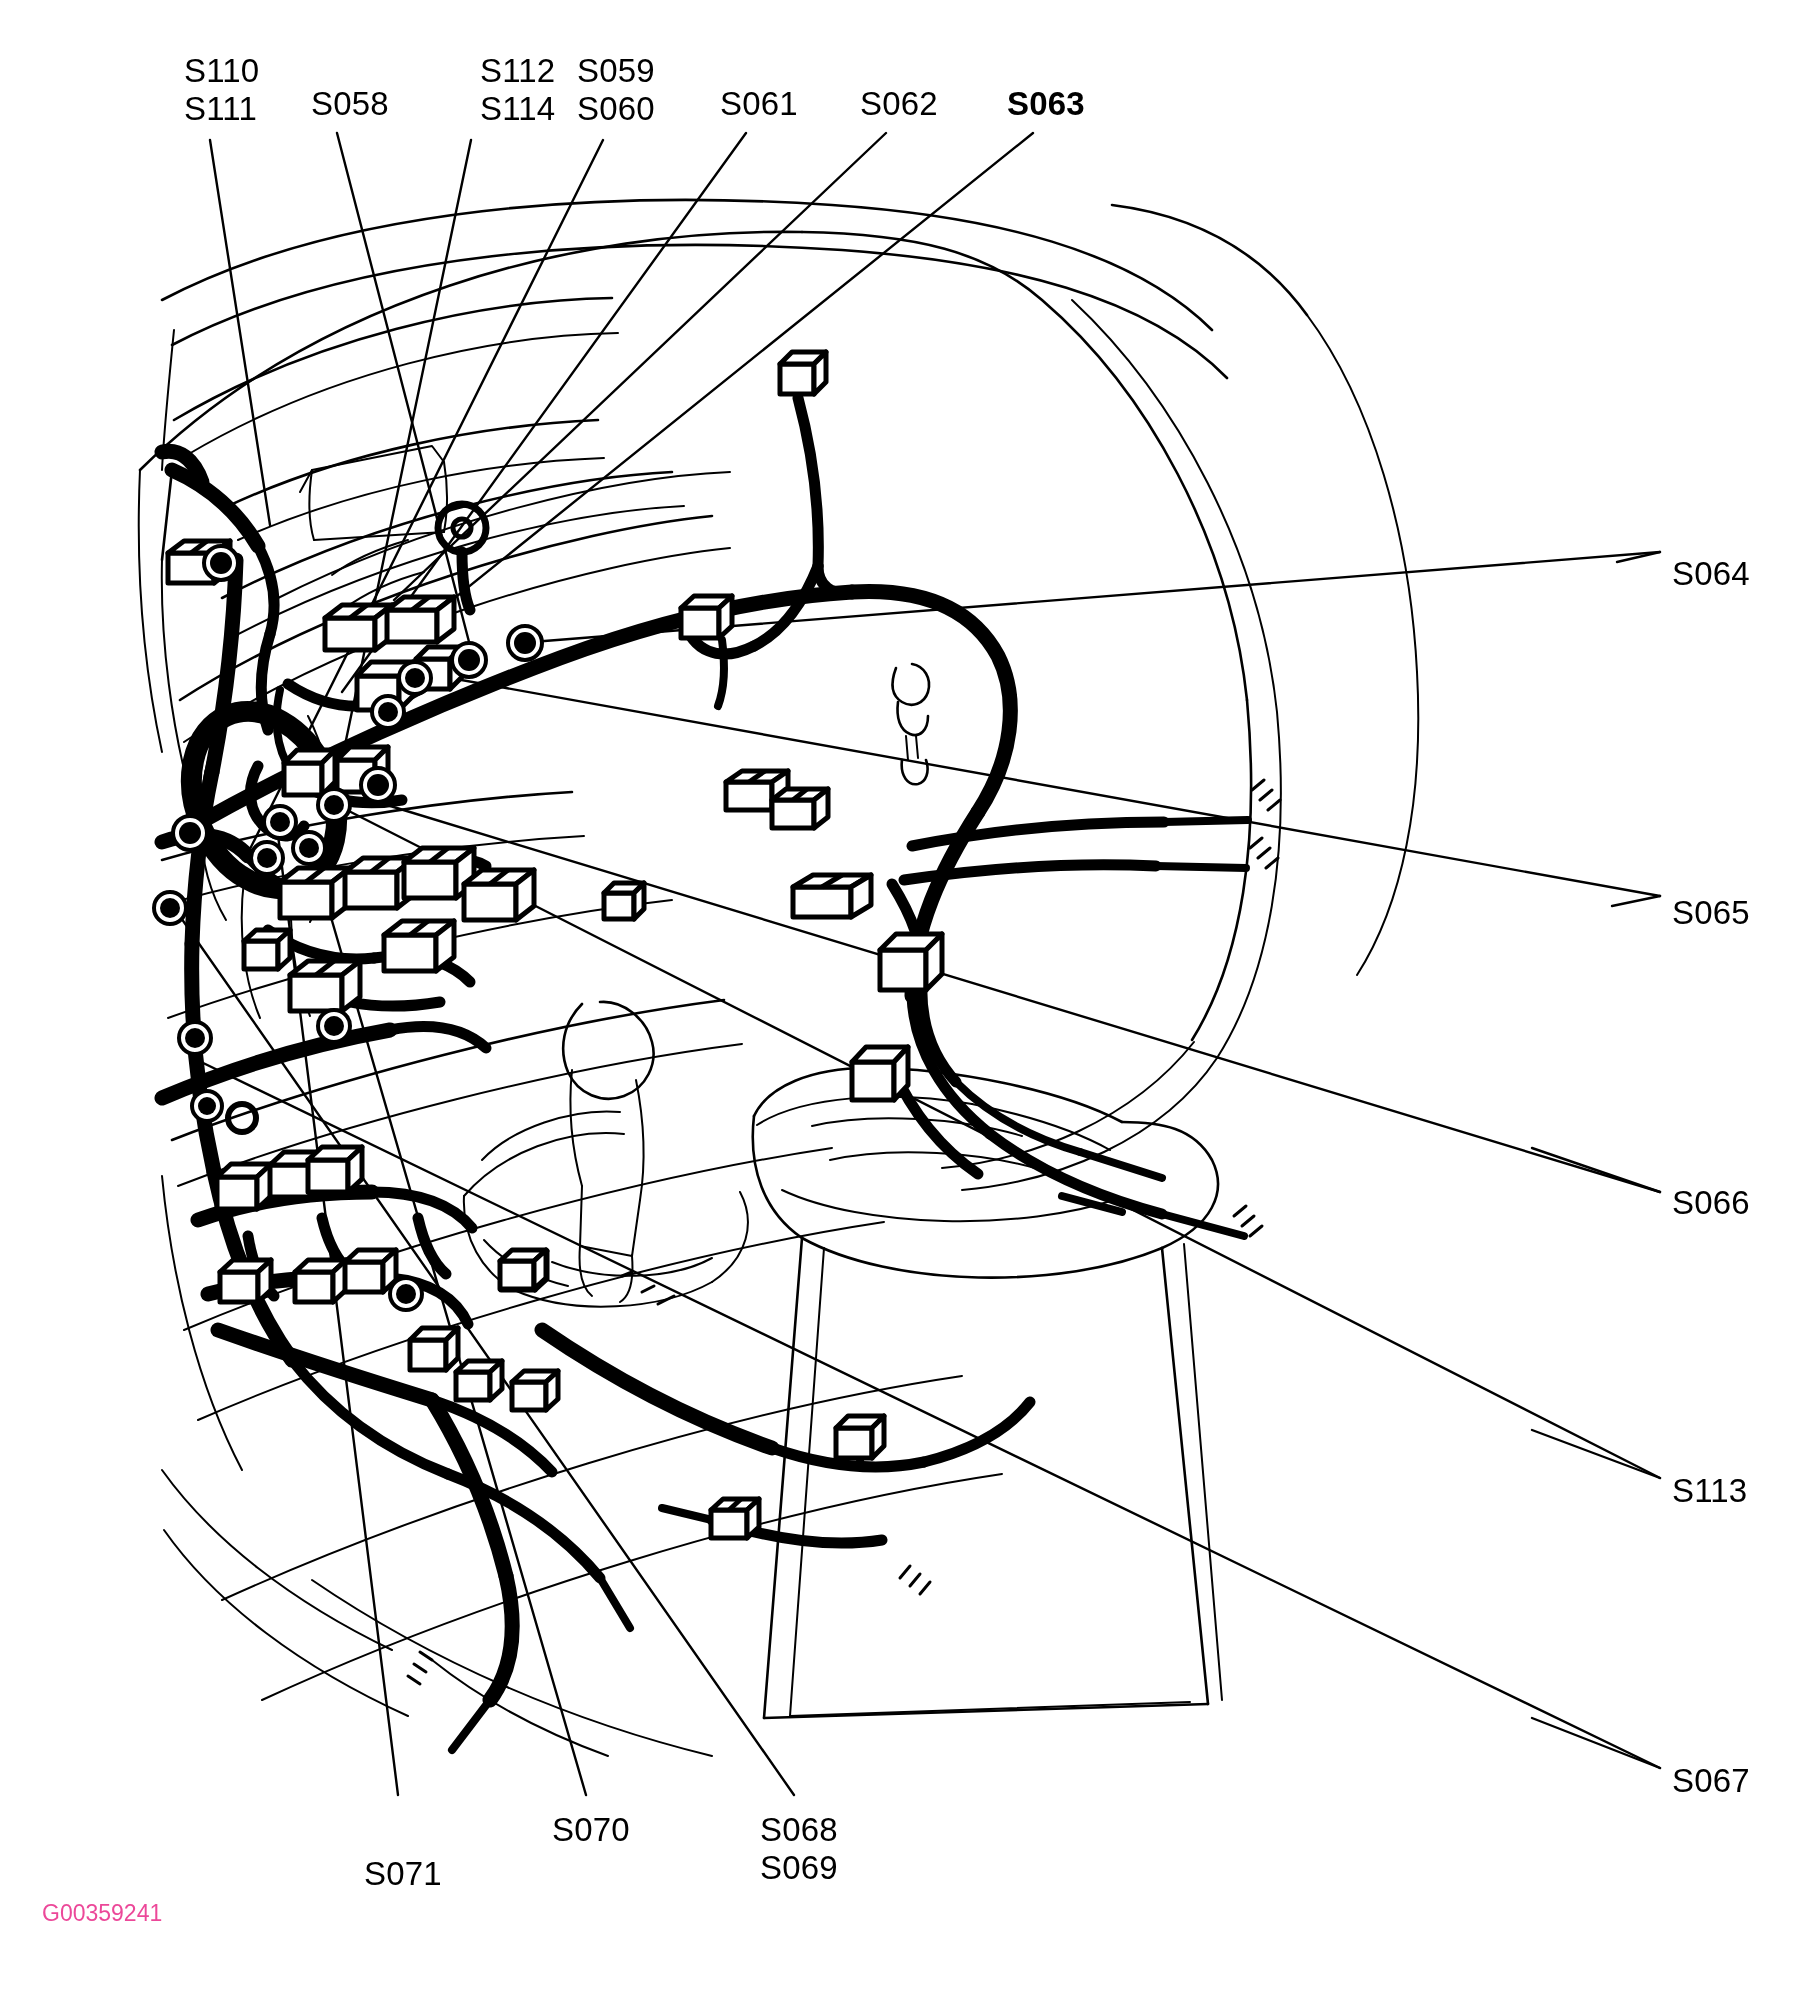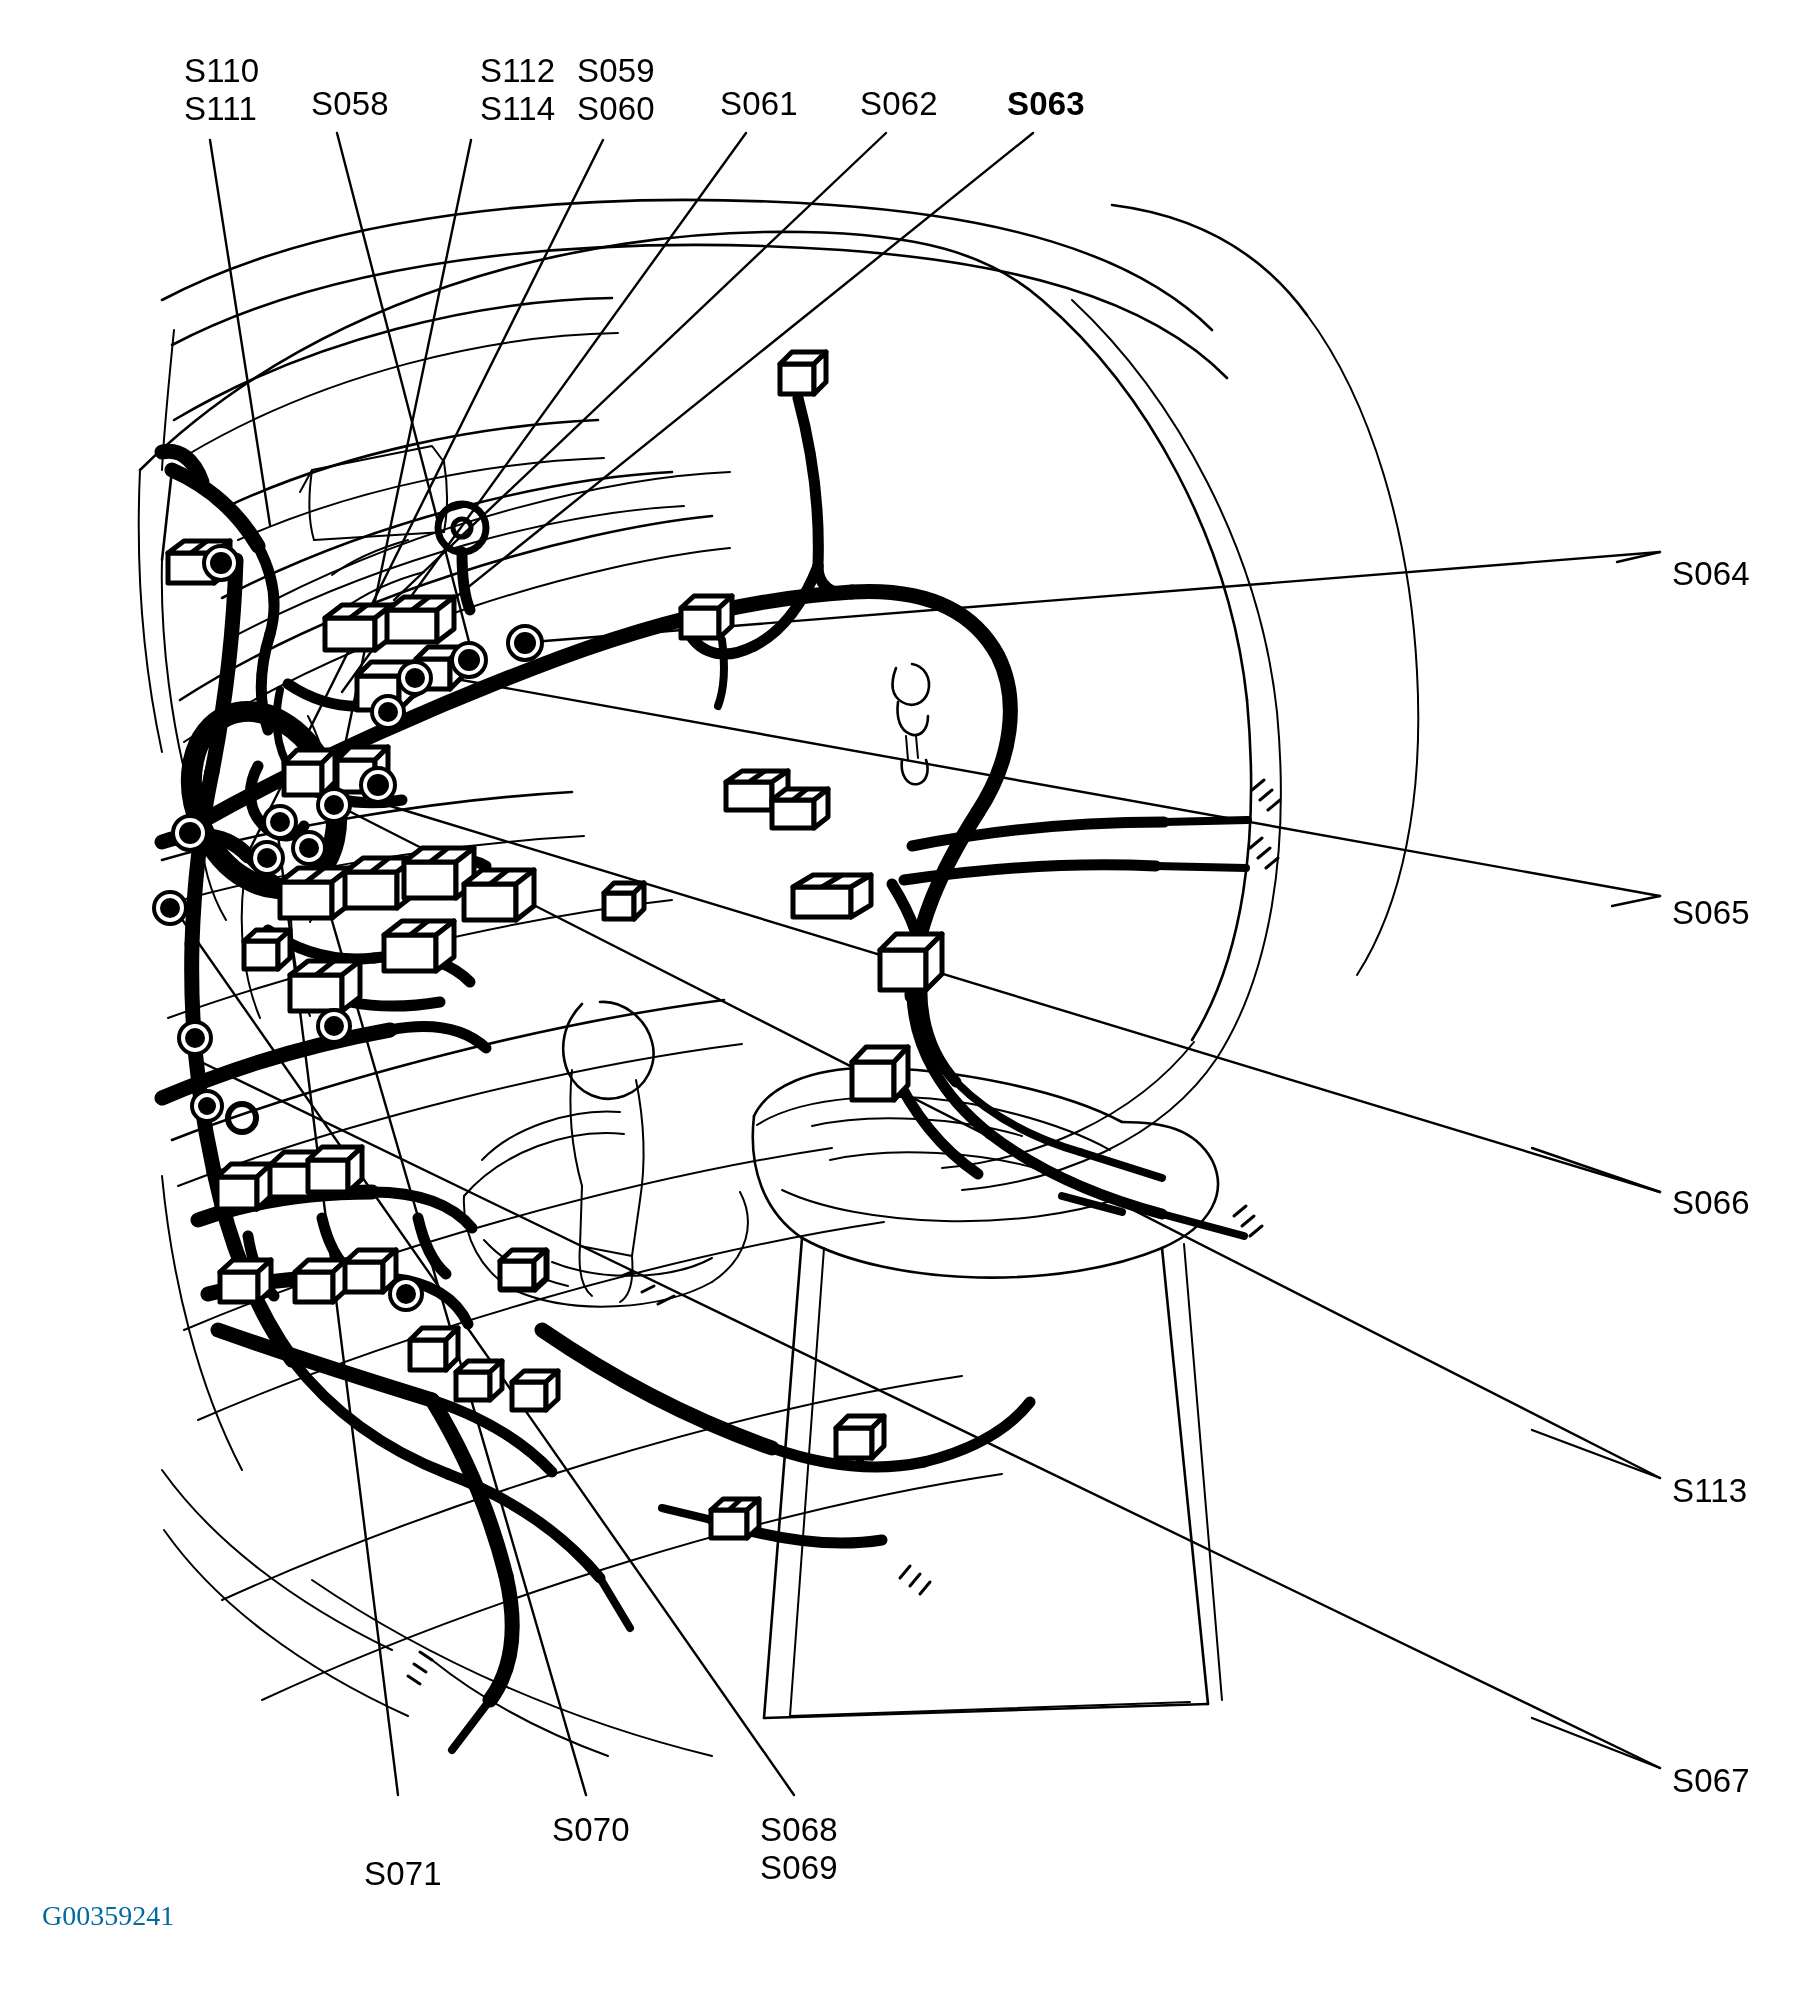--- a/index.html
+++ b/index.html
@@ -3,21 +3,21 @@
 <meta charset="utf-8">
 <title>Splice Location Diagram</title>
 <style>
   html,body{margin:0;padding:0;background:#ffffff;}
   body{width:1810px;height:2008px;position:relative;overflow:hidden;
        font-family:"Liberation Sans",sans-serif;color:#000;}
   #stage{position:absolute;left:12px;top:0;width:1810px;height:2008px;padding-left:12px;}
   svg.layer{position:absolute;left:0;top:0;width:1810px;height:2008px;}
   .lbl{position:absolute;font-family:"Liberation Sans",sans-serif;
        font-size:33px;letter-spacing:.2px;color:#000;white-space:nowrap;line-height:1.16;}
-  .figid{position:absolute;font-family:Liberation Serif, serif;font-size:28px;color:#0369a1;}
+  .figid{position:absolute;font-family:Liberation Sans, sans-serif;font-size:23px;color:#ec4899;}
   .body-ln{fill:none;stroke:#000;stroke-width:2.6;stroke-linecap:round;stroke-linejoin:round;}
   .body-ln-thin{fill:none;stroke:#000;stroke-width:2.0;stroke-linecap:round;stroke-linejoin:round;}
   .harness{fill:none;stroke:#000;stroke-width:15;stroke-linecap:round;stroke-linejoin:round;}
   .harness-md{fill:none;stroke:#000;stroke-width:11;stroke-linecap:round;stroke-linejoin:round;}
   .harness-sm{fill:none;stroke:#000;stroke-width:8;stroke-linecap:round;stroke-linejoin:round;}
   .leader{fill:none;stroke:#000;stroke-width:2.4;stroke-linecap:round;}
   .conn-face{fill:#ffffff;stroke:#000;stroke-width:5;stroke-linejoin:round;}
   .conn-top{fill:#ffffff;stroke:#000;stroke-width:5;stroke-linejoin:round;}
   .splice-ring{fill:#ffffff;stroke:#000;stroke-width:4;}
   .splice-dot{fill:#000;}

